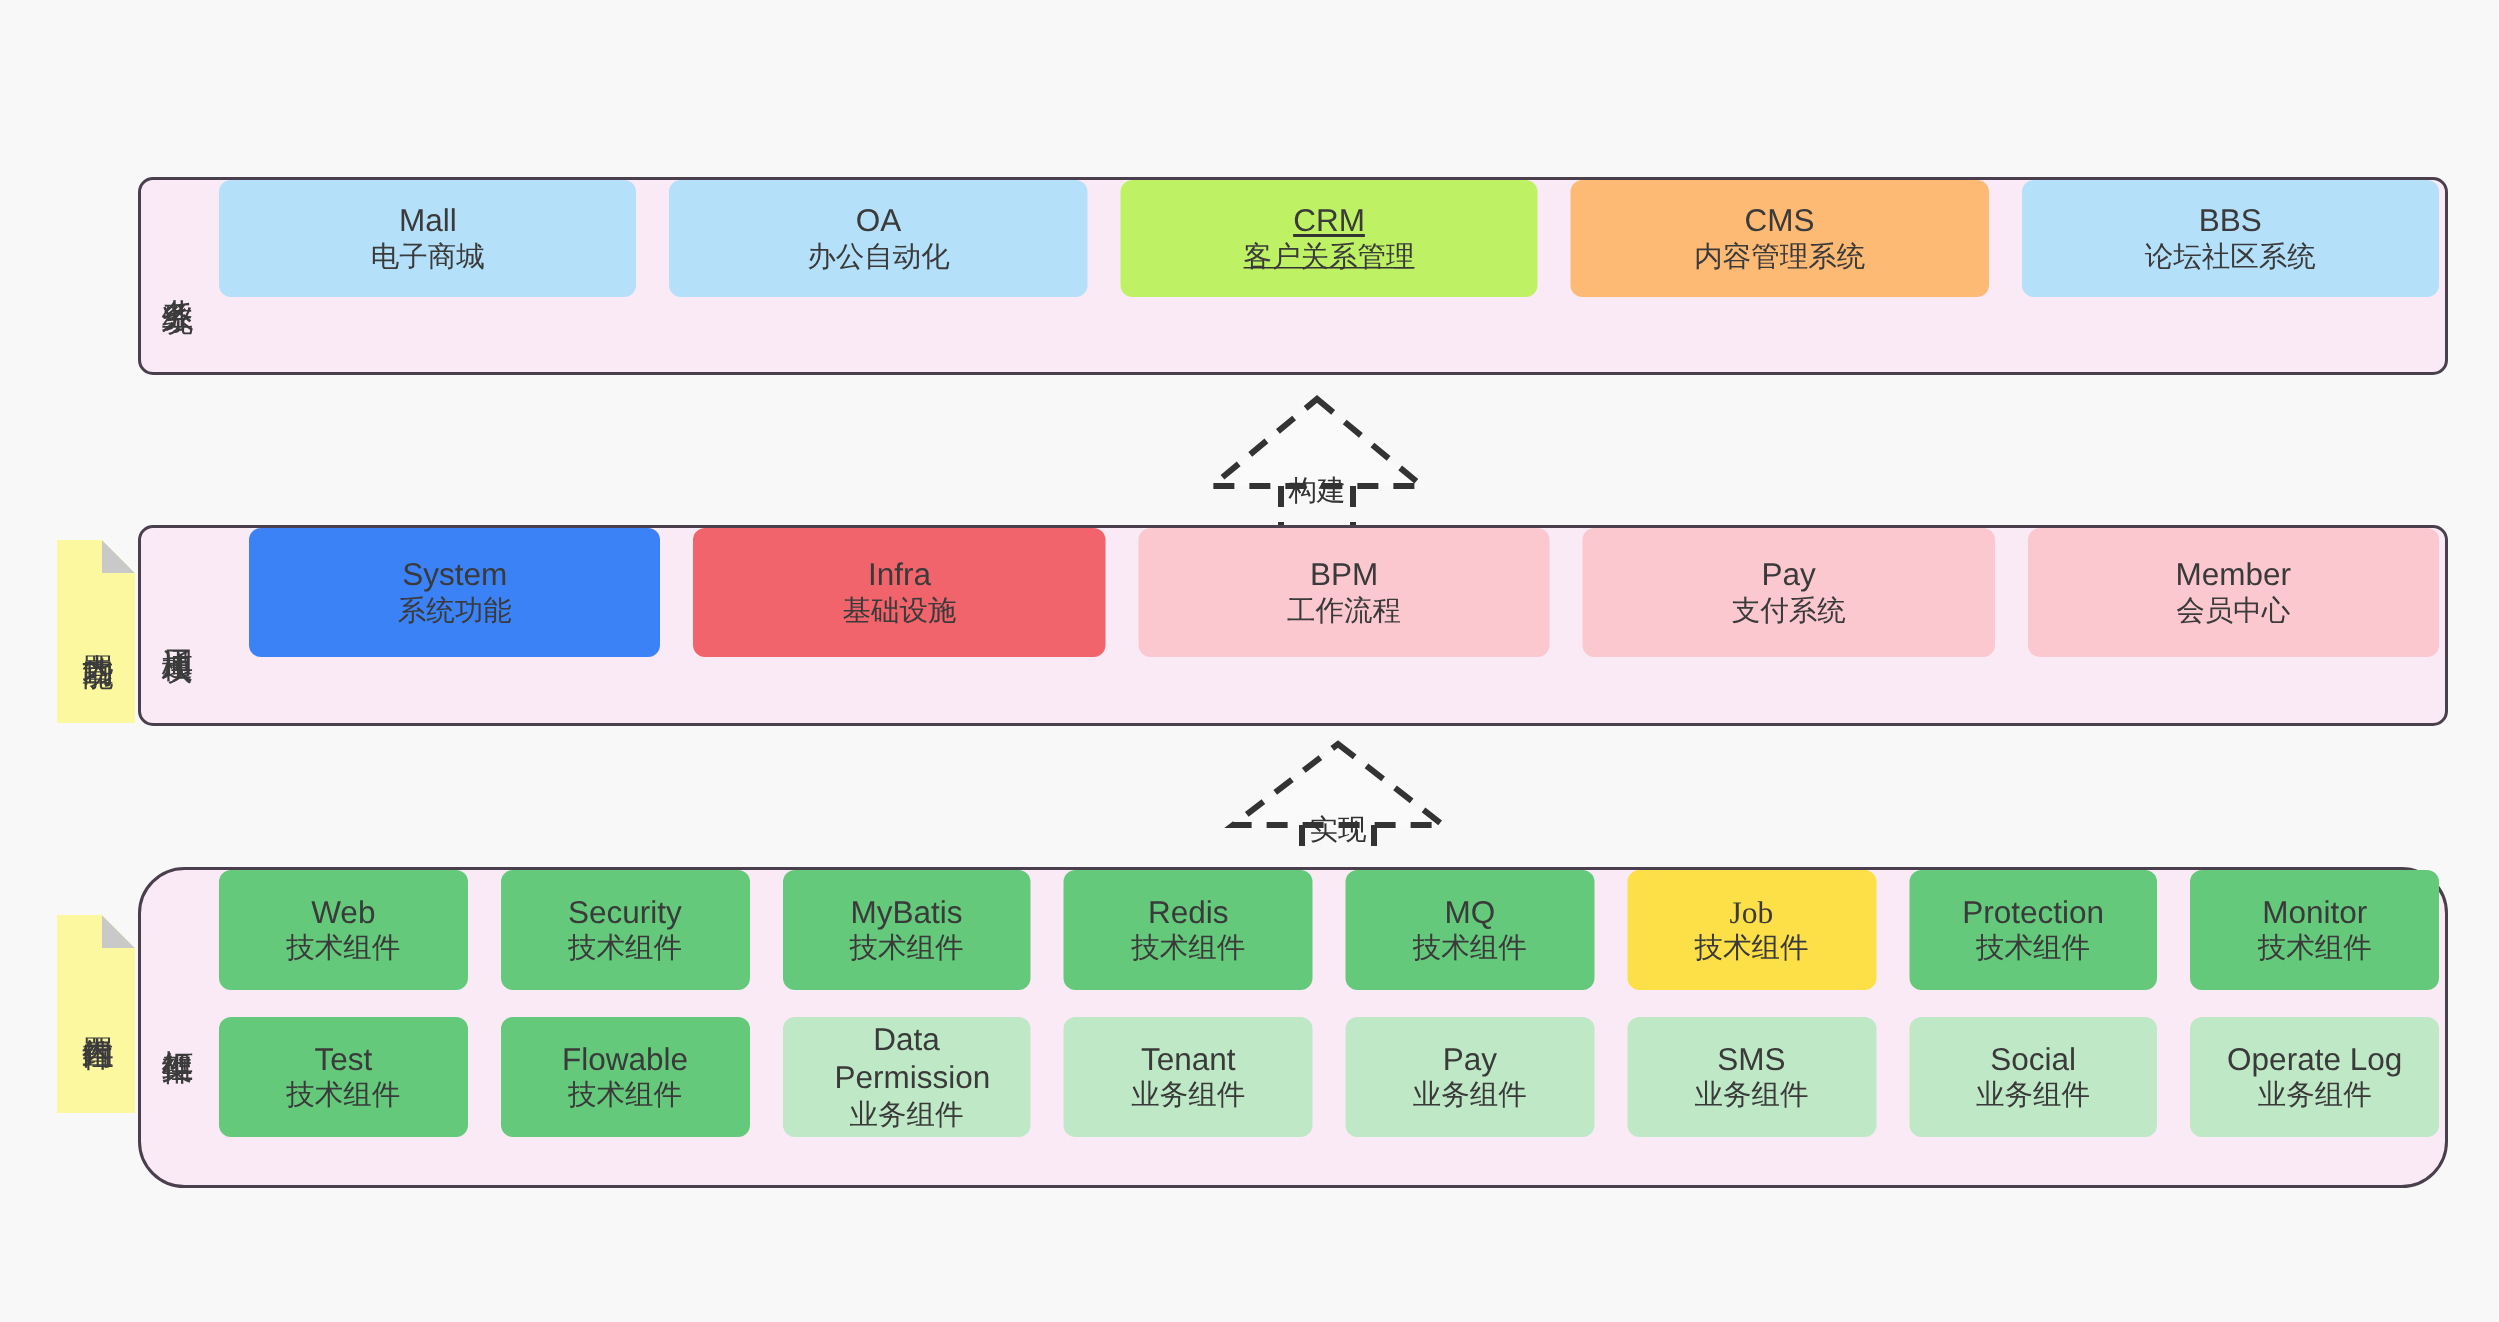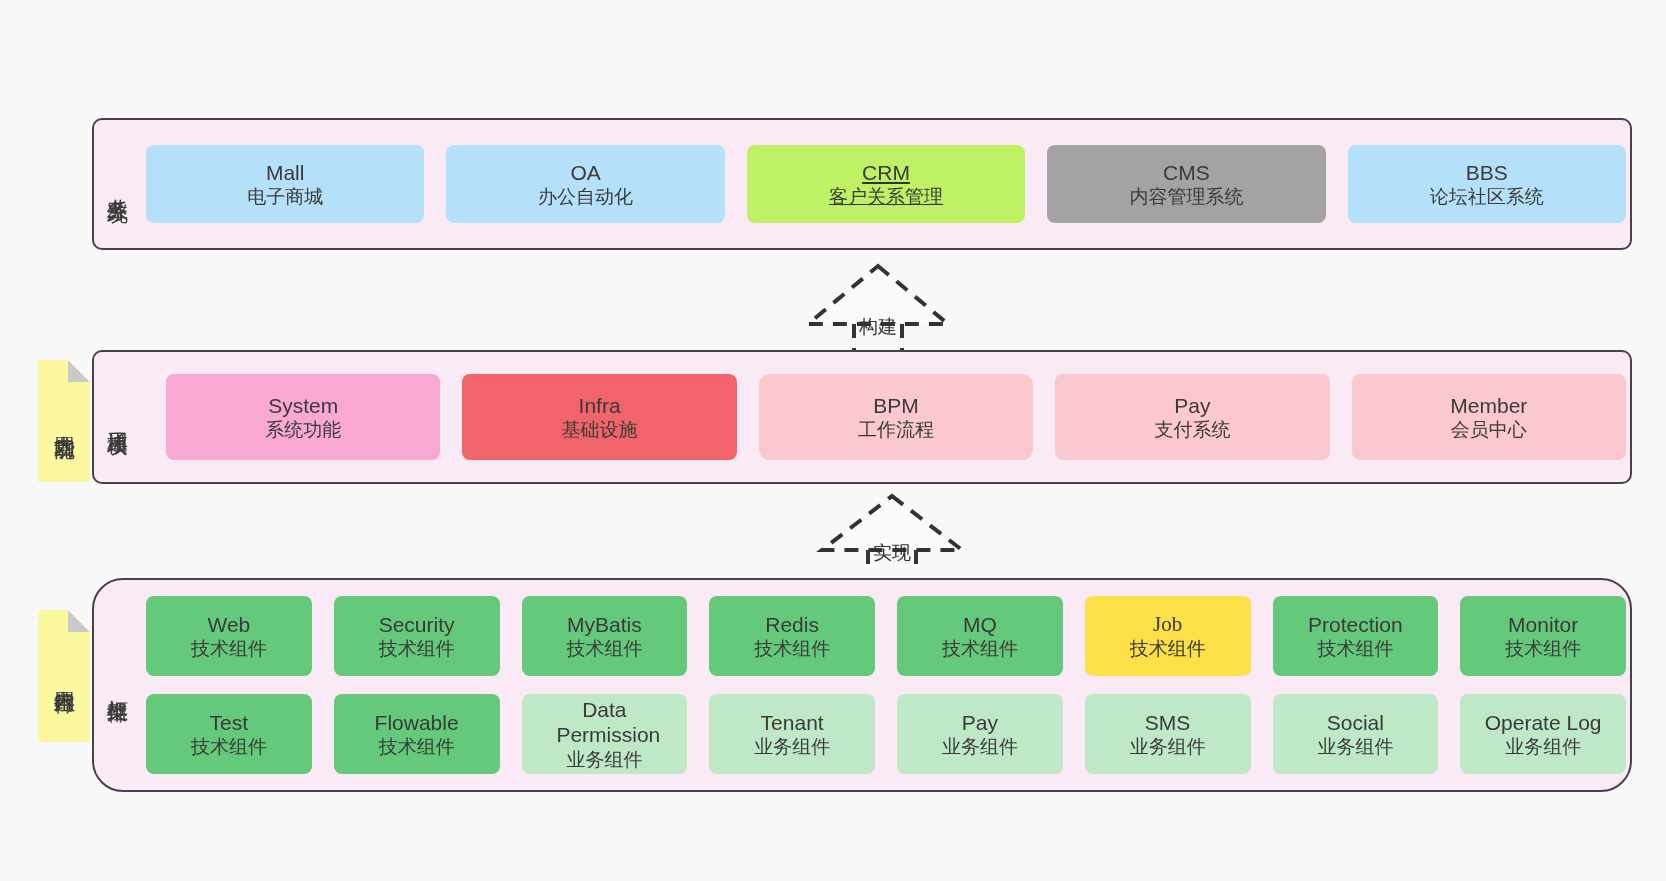--- a/index.html
+++ b/index.html
@@ -49,21 +49,20 @@
     writing-mode: vertical-rl;
     text-orientation: upright;
     white-space: nowrap;
     user-select: none;
   }
 
   .layer-body {
     flex: 1 1 auto;
     display: flex;
     flex-direction: column;
-    justify-content: center;
     gap: 18px;
     padding: 0 4px 0 6px;
   }
 
   .card-row {
     display: flex;
     flex-direction: row;
     gap: 22px;
     align-items: stretch;
   }
@@ -150,21 +149,21 @@
           <div class="t2">电子商城</div>
         </div>
         <div class="card" style="background:#b5e0fa;">
           <div class="t1">OA</div>
           <div class="t2">办公自动化</div>
         </div>
         <div class="card" style="background:#bef264;text-decoration:underline;">
           <div class="t1">CRM</div>
           <div class="t2">客户关系管理</div>
         </div>
-        <div class="card" style="background:#a3a3a3;">
+        <div class="card" style="background:#fdba74;">
           <div class="t1">CMS</div>
           <div class="t2">内容管理系统</div>
         </div>
         <div class="card" style="background:#b5e0fa;">
           <div class="t1">BBS</div>
           <div class="t2">论坛社区系统</div>
         </div>
       </div>
     </div>
   </div>
@@ -181,29 +180,29 @@
 
   <div class="note" style="left:38px; top:360px; width:52px; height:122px;">
     <div class="fold"></div>
     <div class="note-label">内置功能</div>
   </div>
 
   <div class="layer layer-common" style="left:92px; top:350px; width:1540px; height:134px;">
     <div class="layer-title">通用模块</div>
     <div class="layer-body">
       <div class="card-row">
-        <div class="card" style="background:#f9a8d4;margin-left:20px;">
+        <div class="card" style="background:#3b82f6;margin-left:20px;">
           <div class="t1">System</div>
           <div class="t2">系统功能</div>
         </div>
         <div class="card" style="background:#f2646b;">
           <div class="t1">Infra</div>
           <div class="t2">基础设施</div>
         </div>
-        <div class="card" style="background:#fbc8d0;border-radius:11px;">
+        <div class="card" style="background:#fbc8d0;">
           <div class="t1">BPM</div>
           <div class="t2">工作流程</div>
         </div>
         <div class="card" style="background:#fbc8d0;">
           <div class="t1">Pay</div>
           <div class="t2">支付系统</div>
         </div>
         <div class="card" style="background:#fbc8d0;">
           <div class="t1">Member</div>
           <div class="t2">会员中心</div>

